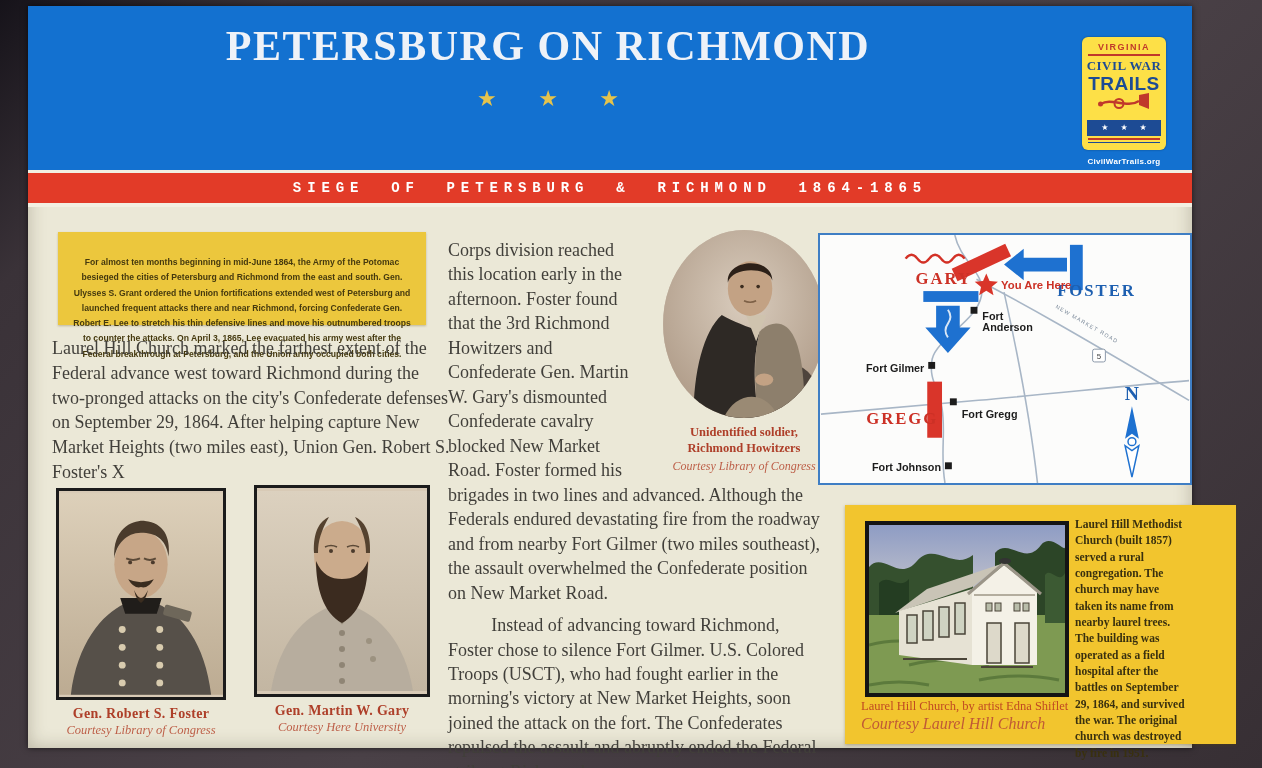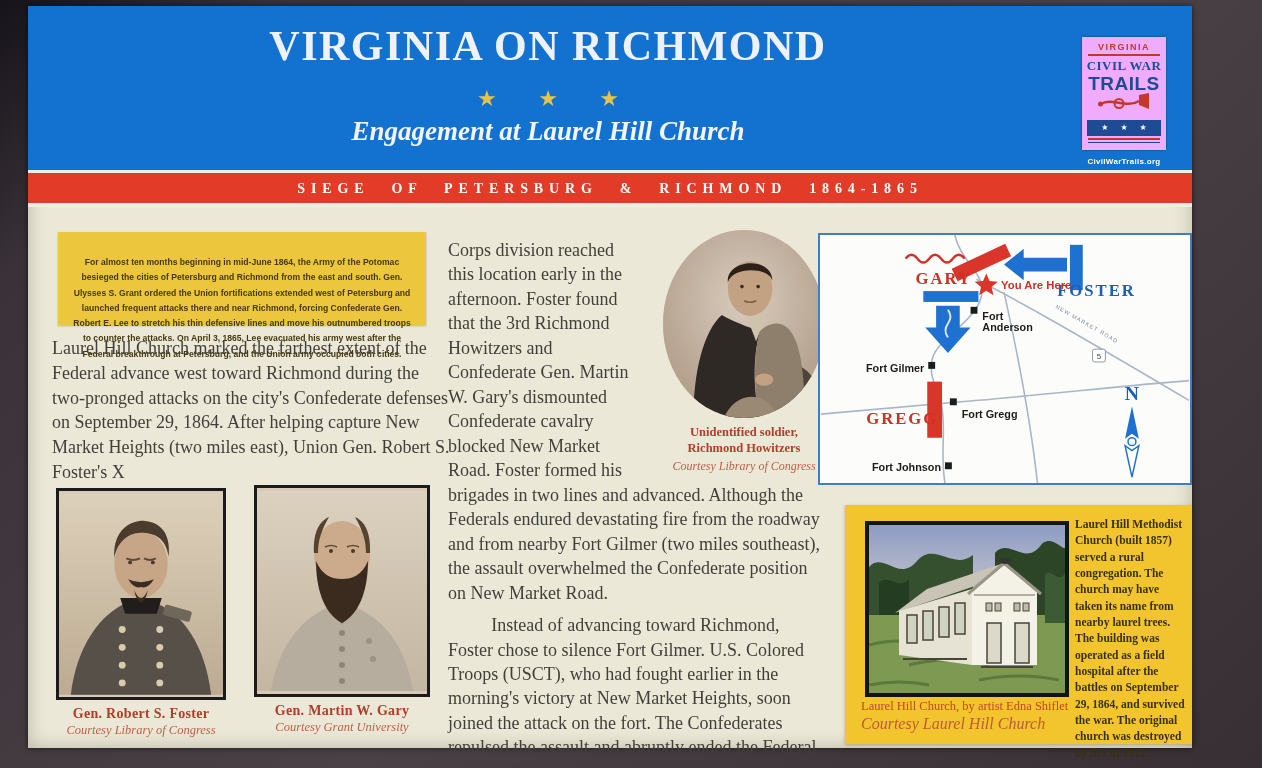--- a/index.html
+++ b/index.html
@@ -8,30 +8,30 @@
     font-family:"Liberation Serif",serif;}
   .sign{position:absolute;left:28px;top:6px;width:1164px;height:742px;background:#ebe8d7;
     box-shadow:inset 0 0 18px rgba(60,50,30,.28), 0 0 6px rgba(0,0,0,.6);}
   
   .header{position:absolute;top:0;left:0;width:100%;height:164px;background:#1371d0;}
   .white-strip{position:absolute;left:0;width:100%;background:#f2efe2;height:3px;}
   .ws1{top:164px;}
   .ws2{top:197px;height:4px;}
   .red-band{position:absolute;top:167px;left:0;width:100%;height:30px;background:#e23b28;
     color:#fff;text-align:center;line-height:31px;font-weight:bold;font-size:14px;
-    letter-spacing:.42em;word-spacing:.9em;font-family:Liberation Serif, serif;}
+    letter-spacing:.42em;word-spacing:.9em;font-family:Liberation Mono, monospace;}
   .title{position:absolute;top:16px;left:0;width:1040px;text-align:center;color:#eef2f8;
     font-size:42px;font-weight:bold;letter-spacing:1.5px;font-family:"Liberation Serif",serif;}
   .hstars{position:absolute;top:80px;left:0;width:1040px;text-align:center;color:#e5c34c;
     font-size:22px;letter-spacing:18px;padding-left:18px;box-sizing:border-box;}
   .subtitle{position:absolute;top:110px;left:0;width:1040px;text-align:center;color:#f2f4f8;
     font-size:27px;font-weight:bold;font-style:italic;font-family:"Liberation Serif",serif;}
   
   .cwt{position:absolute;left:1054px;top:31px;width:84px;text-align:center;}
-  .logo-box{background:#f0abfc;border-radius:0;padding:5px 3px 6px;box-shadow:0 0 2px rgba(0,0,0,.4);}
+  .logo-box{background:#fde047;border-radius:6px;padding:5px 3px 6px;box-shadow:0 0 2px rgba(0,0,0,.4);}
   .lg-va{color:#c0392b;font-family:"Liberation Sans",sans-serif;font-weight:bold;font-size:9px;letter-spacing:1.5px;}
   .lg-rule{height:2px;background:#c0392b;margin:2px 3px;}
   .lg-rule.blue{background:#1d4b94;height:1px;margin:1px 3px;}
   .lg-cw{color:#1d4b94;font-family:"Liberation Serif",serif;font-weight:bold;font-size:13px;letter-spacing:.5px;margin-top:1px;}
   .lg-tr{color:#1d4b94;font-family:"Liberation Sans",sans-serif;font-weight:bold;font-size:19px;letter-spacing:.5px;line-height:1;}
   .lg-starbar{background:#1d4b94;color:#fff;font-size:8px;letter-spacing:5px;padding:3px 0 4px 5px;margin:3px 2px 2px;}
   .lg-url{color:#fff;font-family:"Liberation Sans",sans-serif;font-weight:bold;font-size:8px;margin-top:7px;letter-spacing:.3px;}
   
   .intro{position:absolute;left:30px;top:226px;width:368px;height:93px;background:#ecc73d;
     box-shadow:0 1px 2px rgba(90,70,10,.3);}
@@ -58,44 +58,43 @@
   .sf-cap .b{display:block;font-weight:bold;font-size:12.5px;color:#ae3f29;line-height:1.25;}
   .sf-cap .i{display:block;font-style:italic;font-size:12px;color:#bd5f48;margin-top:2px;}
   .mid-col p{margin:8px;}
   .p2{text-indent:2.4em;}
   
   .map{position:absolute;left:790px;top:227px;width:374px;height:252px;background:#fcfcfb;
     border:2px solid #3f7ec4;box-sizing:border-box;}
   .map svg{display:block;width:100%;height:100%;}
   
   .church-box{position:absolute;left:817px;top:499px;width:347px;height:239px;background:#f2c52e;
-    box-shadow:0 1px 3px rgba(90,70,10,.35);}
+    box-shadow:0 1px 3px rgba(90,70,10,.35);padding-left:44px;}
   .painting{position:absolute;left:20px;top:16px;width:196px;height:168px;border:4px solid #141414;
     box-sizing:content-box;background:#8d9bb6;}
   .church-text{position:absolute;left:230px;top:11px;width:110px;font-weight:bold;font-size:11.5px;
     line-height:1.42;color:#39300f;font-family:"Liberation Serif",serif;}
   .church-cap{position:absolute;left:16px;top:194px;width:260px;text-align:left;}
   .church-cap .nm{display:block;font-weight:normal;font-size:12.5px;color:#c04a22;}
   .church-cap .cr{display:block;font-style:italic;font-size:16px;color:#c05a36;margin-top:1px;}
   .map-label-red{fill:#cc3126;font-family:"Liberation Serif",serif;font-weight:bold;font-size:17px;letter-spacing:2px;}
   .map-label-blue{fill:#1d5fb0;font-family:"Liberation Serif",serif;font-weight:bold;font-size:17px;letter-spacing:2px;}
   .map-fort{fill:#1c1c1c;font-family:"Liberation Sans",sans-serif;font-weight:bold;font-size:11px;}
   .map-road-label{fill:#7d8b9b;font-family:"Liberation Sans",sans-serif;font-size:5.5px;letter-spacing:1.2px;}
   .yah{fill:#cc3126;font-family:"Liberation Sans",sans-serif;font-weight:bold;font-size:11.5px;}
 </style>
 </head>
 <body>
 
 <div class="frame">
   <div class="sign">
 
     <div class="header">
-      <div class="title">VIRGINIA ON RICHMOND</div>
+      <div class="title">PETERSBURG ON RICHMOND</div>
       <div class="hstars">★ ★ ★</div>
-      <div class="subtitle">Engagement at Laurel Hill Church</div>
 
       <div class="cwt">
         <div class="logo-box">
           <div class="lg-va">VIRGINIA</div>
           <div class="lg-rule"></div>
           <div class="lg-cw">CIVIL WAR</div>
           <div class="lg-tr">TRAILS</div>
           <svg width="58" height="20" viewBox="0 0 54 20">
             <path d="M4 11 C14 4 30 16 42 8" stroke="#c0392b" stroke-width="2.5" fill="none"></path>
             <polygon points="42,2 52,0 52,16 42,12" fill="#c0392b"></polygon>
@@ -173,21 +172,21 @@
         <circle cx="112" cy="150" r="3" fill="#9c9280"></circle>
           <circle cx="116" cy="168" r="3" fill="#9c9280"></circle>
       </svg>
     </div>
     <div class="pcap pc1">
       <span class="nm">Gen. Robert S. Foster</span>
       <span class="cr">Courtesy Library of Congress</span>
     </div>
     <div class="pcap pc2">
       <span class="nm">Gen. Martin W. Gary</span>
-      <span class="cr">Courtesy Grant University</span>
+      <span class="cr">Courtesy Here University</span>
     </div>
 
     <div class="mid-col">
       <figure class="soldier-fig" style="margin-right:0;margin-top:0;">
         <div class="oval">
           <svg width="162" height="188" viewBox="0 0 160 186">
             <defs>
               <radialGradient id="sbg" cx="50%" cy="38%" r="75%">
                 <stop offset="0" stop-color="#d9ccbd"></stop>
                   <stop offset="1" stop-color="#a8937f"></stop>

